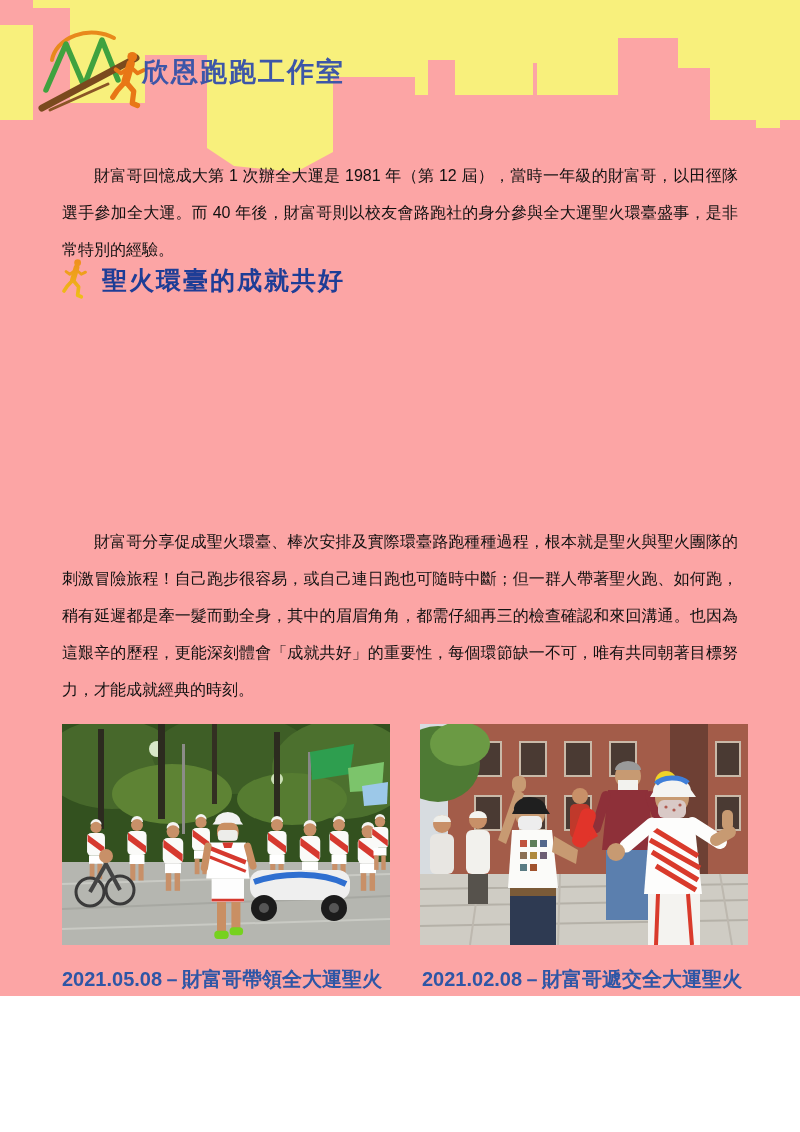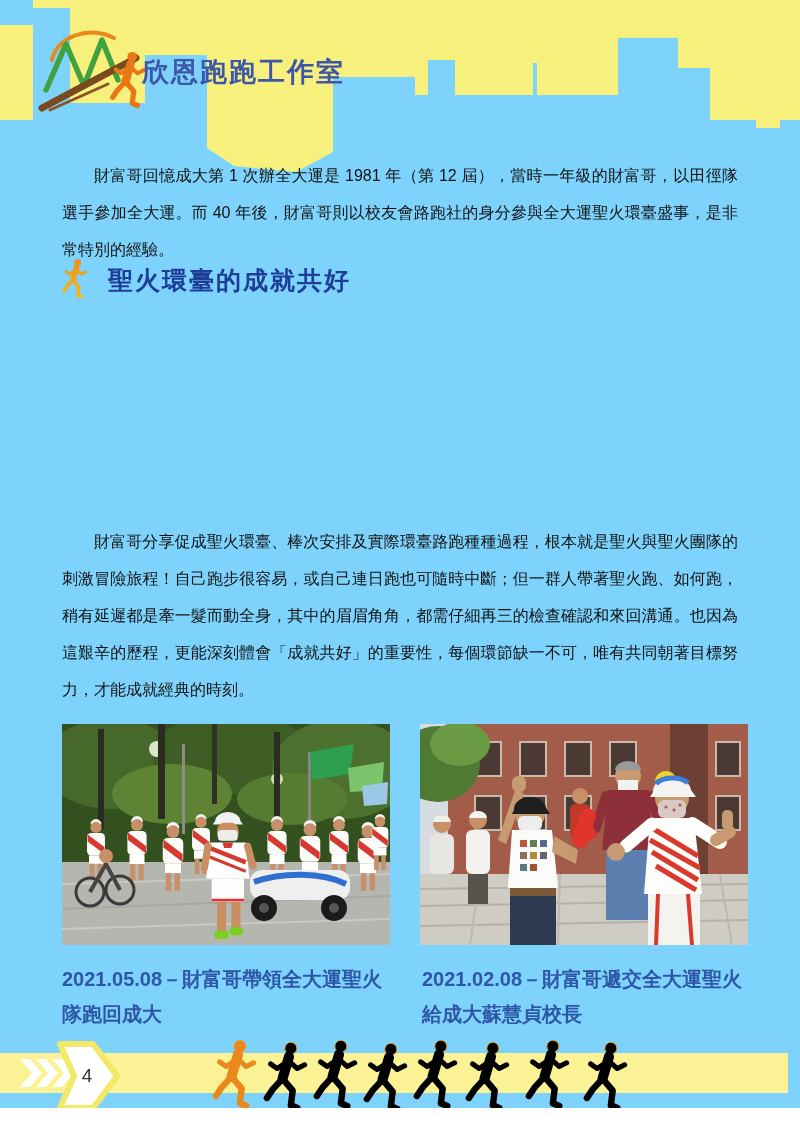--- a/index.html
+++ b/index.html
@@ -1,35 +1,35 @@
 <!DOCTYPE html>
 <html><head>
 <meta charset="utf-8">
 <style>
   html,body{margin:0;padding:0;background:#ffffff;}
-  .page{position:relative;width:800px;height:1108px;background:#7dd3fc;overflow:hidden;
+  .page{position:relative;width:800px;height:996px;background:#fca5a5;overflow:hidden;
         font-family:"Liberation Sans","DejaVu Sans",sans-serif;}
   svg{display:block;}
   .abs{position:absolute;}
 
   
   #header-band{left:0;top:0;}
   #site-title{left:142px;top:54px;font-size:27px;font-weight:bold;color:#3D56A8;
               letter-spacing:2px;z-index:3;}
   #logo{left:38px;top:22px;z-index:3;}
 
   
   .para{left:62px;width:676px;font-size:16px;line-height:37px;color:#111111;
         text-align:justify;text-justify:inter-ideograph;text-indent:2em;z-index:2;}
   #para-1{top:141px;}
   #para-2{top:322px;}
   #para-3{top:507px;}
 
   
-  #section-heading{left:58px;top:258px;display:flex;align-items:center;gap:16px;z-index:2;}
+  #section-heading{left:58px;top:258px;display:flex;align-items:center;gap:10px;z-index:2;}
   #section-heading .txt{font-size:25px;font-weight:bold;color:#1E3D96;letter-spacing:2px;}
 
   
   .photo{overflow:hidden;background:#888;z-index:2;}
   #photo-left{left:62px;top:724px;width:328px;height:221px;}
   #photo-right{left:420px;top:724px;width:328px;height:221px;}
   .caption{width:330px;top:950px;font-size:20px;line-height:35px;color:#2E56A6;
            font-weight:bold;z-index:2;margin-top:12px;}
   #caption-left{left:62px;}
   #caption-right{left:422px;}

